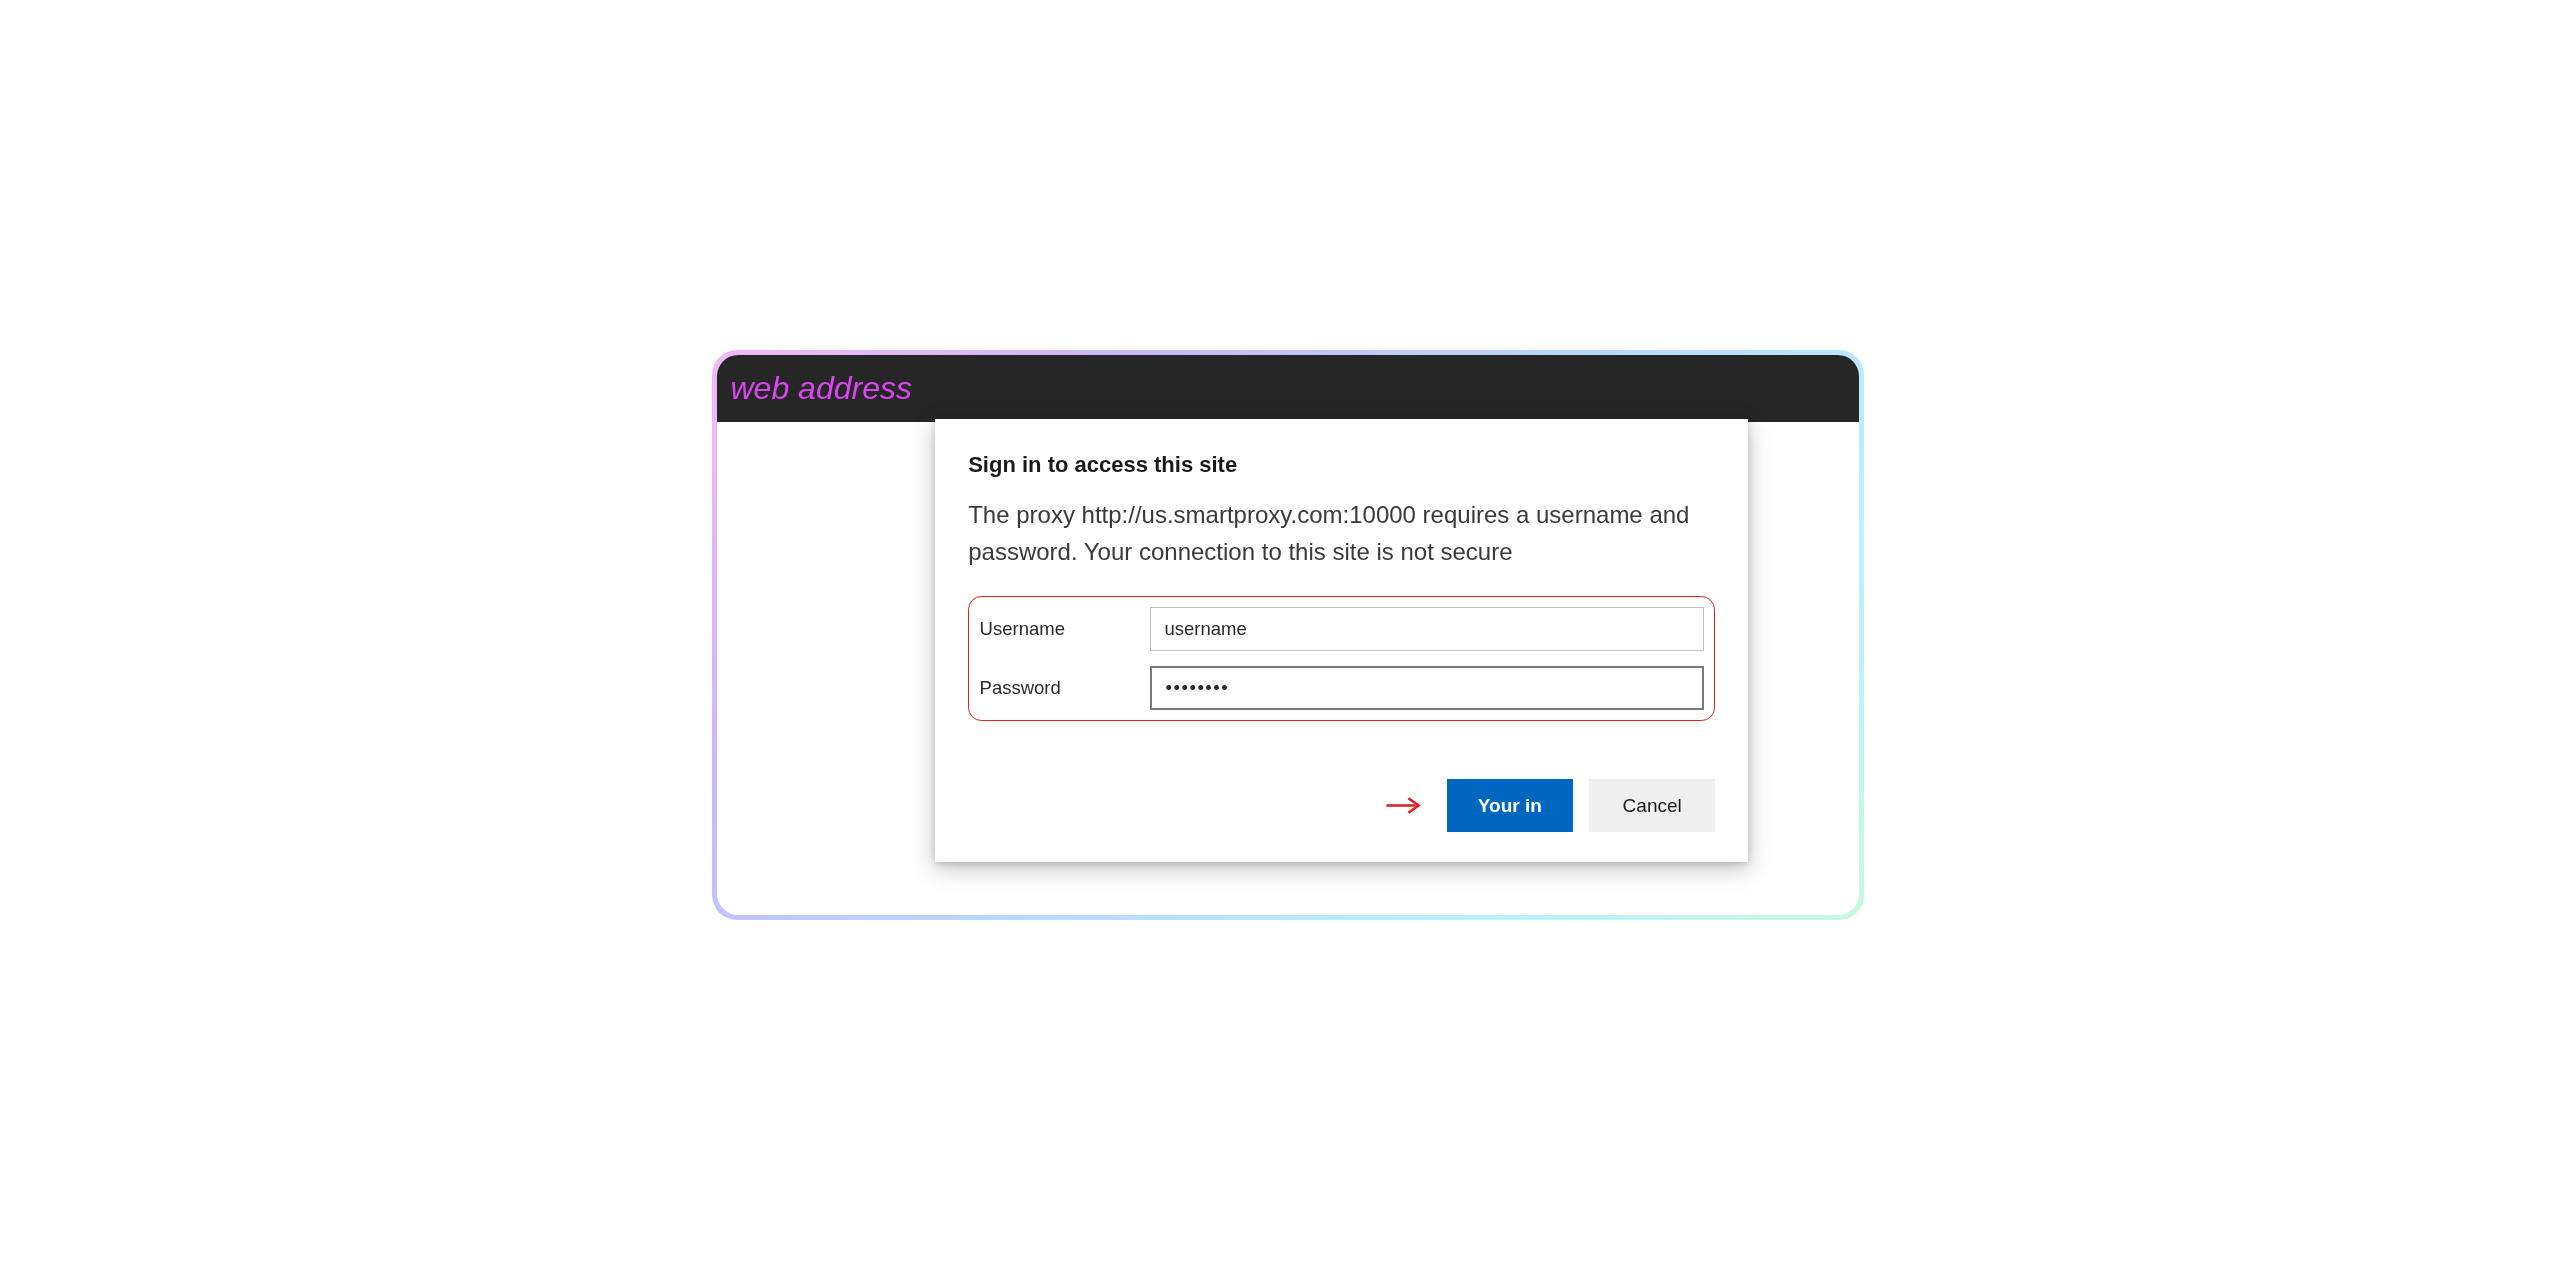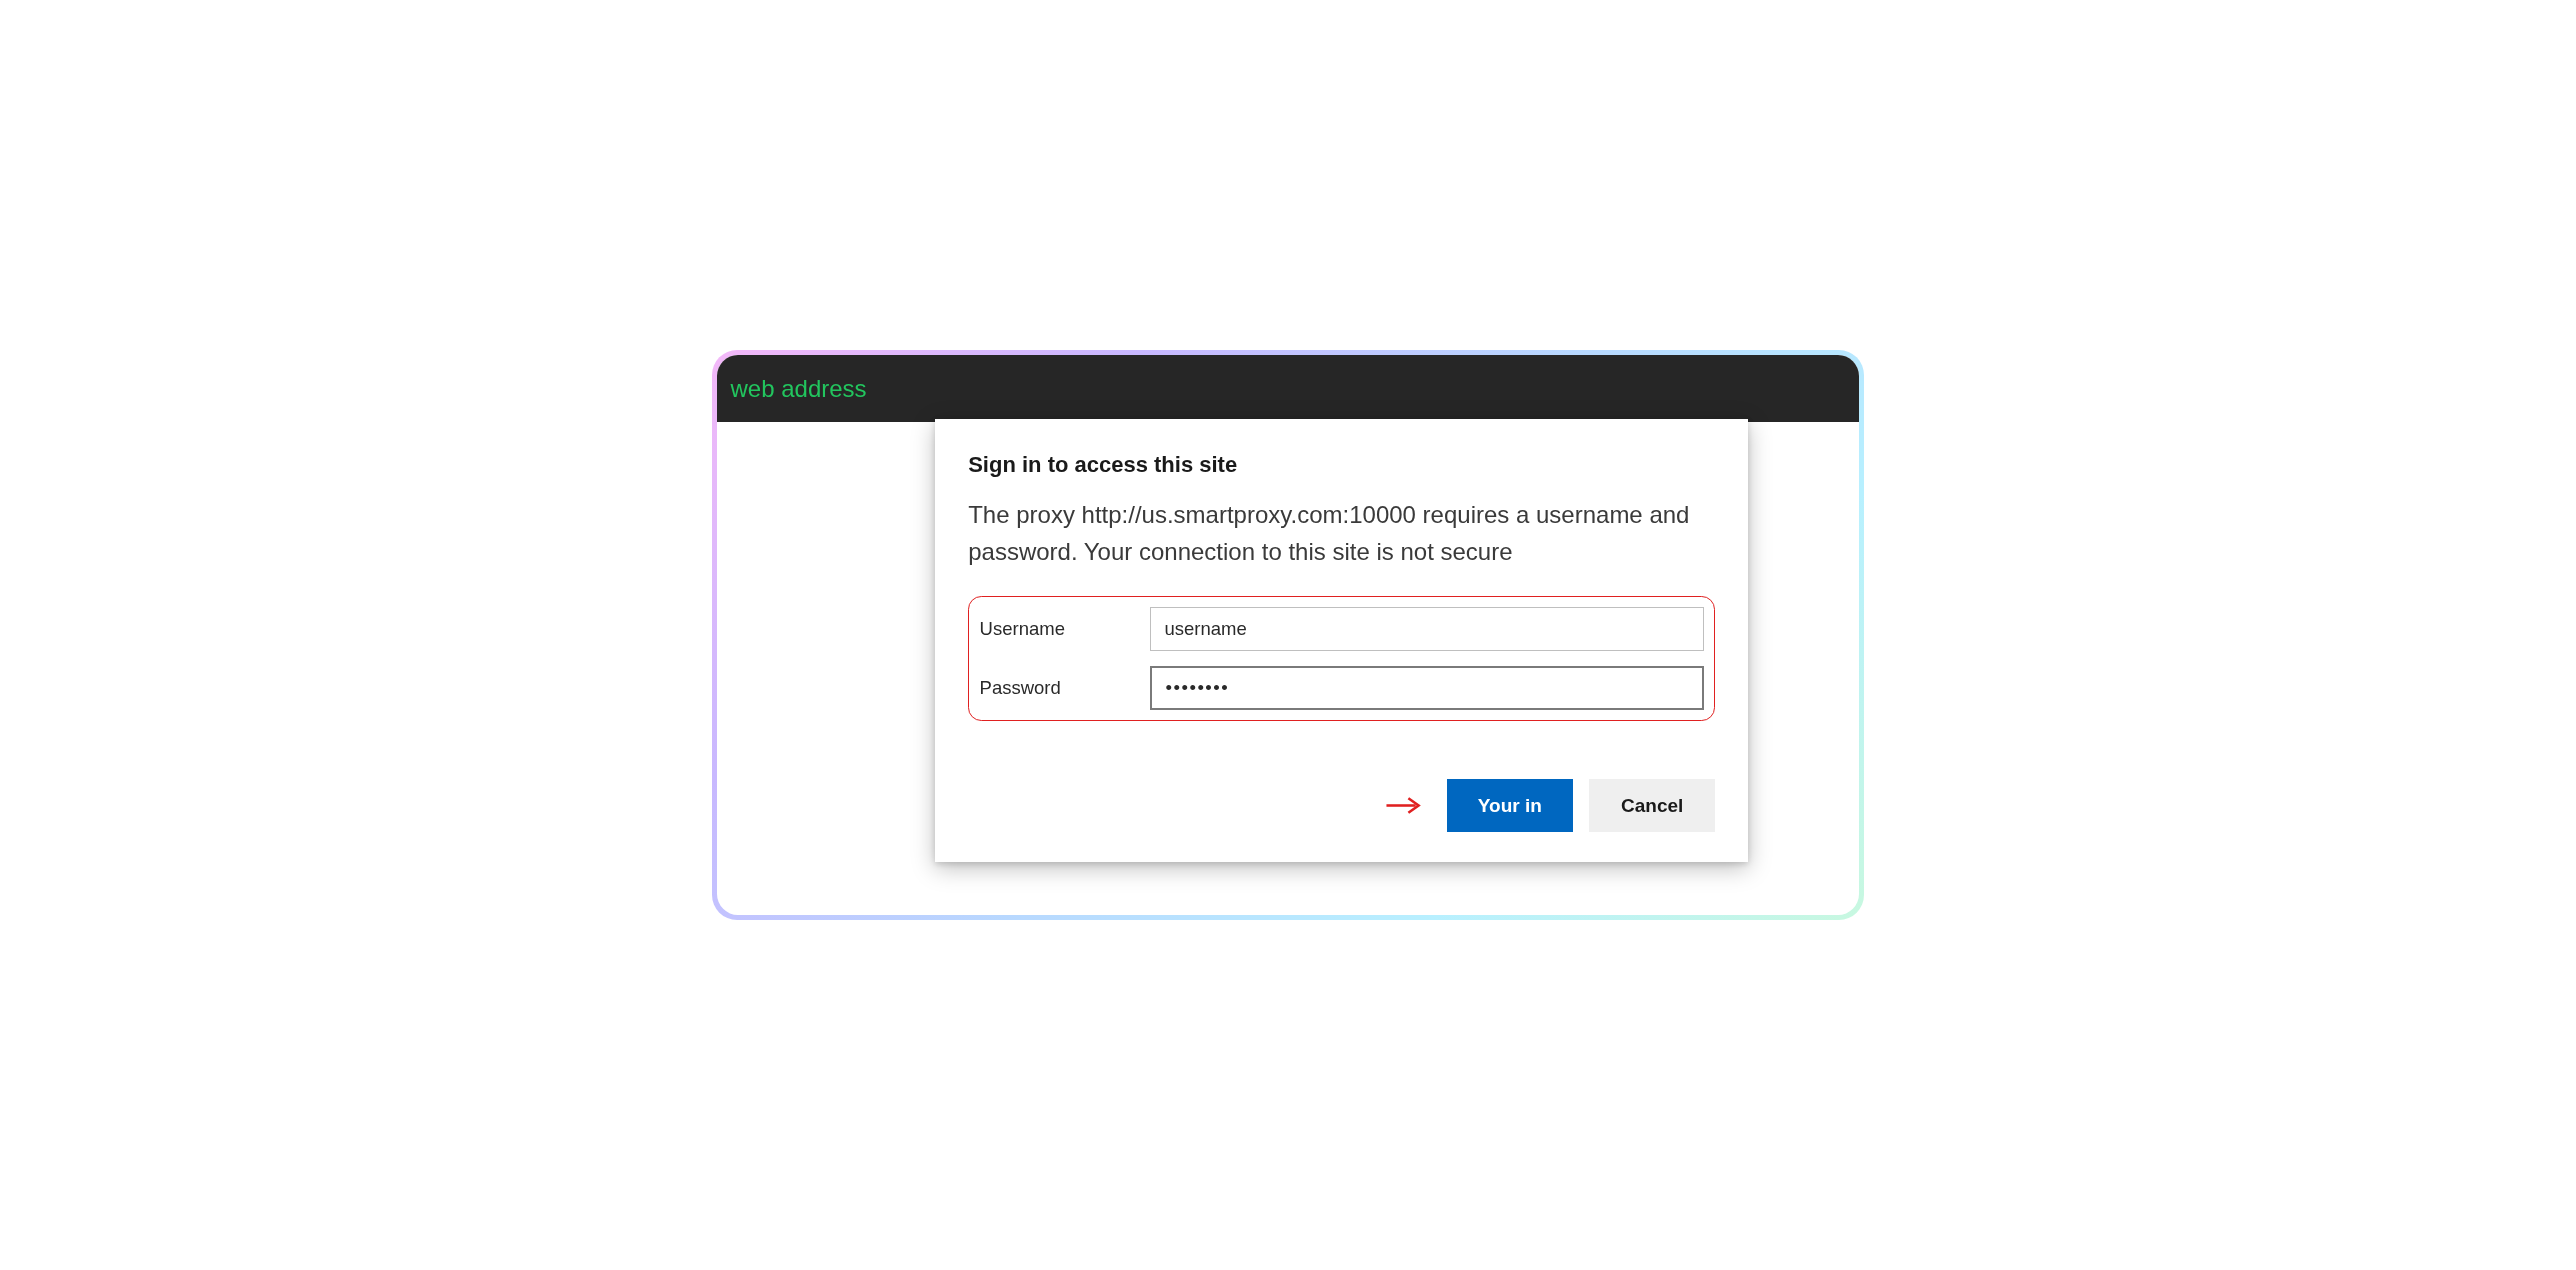--- a/index.html
+++ b/index.html
@@ -29,23 +29,24 @@
   }
   .addrbar {
     width: 100%;
     height: 67px;
     background: #262626;
     display: flex;
     align-items: center;
     padding-left: 13.3px;
   }
   .addrbar-text {
-    color: #22c55e;
-    font-size: 24px;
+    color: #d946ef;
+    font-size: 32px;
     font-weight: 400;
+    font-style: italic;
   }
   .dialog {
     position: absolute;
     top: 64px;
     left: 218px;
     width: 813px;
     background: #ffffff;
     box-shadow: 0 6px 22px rgba(0,0,0,0.25), 0 1.5px 6px rgba(0,0,0,0.15);
     padding: 33px 33px 30px 33px;
   }
@@ -106,21 +107,20 @@
     align-items: center;
   }
   .btn {
     min-width: 126px;
     height: 53px;
     font-size: 19px;
     border: none;
     cursor: pointer;
     font-family: inherit;
     padding: 0 21px;
-    font-weight: bold;
   }
   .btn.primary {
     background: #0067c0;
     color: #ffffff;
     font-weight: 600;
   }
   .btn.secondary {
     background: #efefef;
     color: #1a1a1a;
   }

